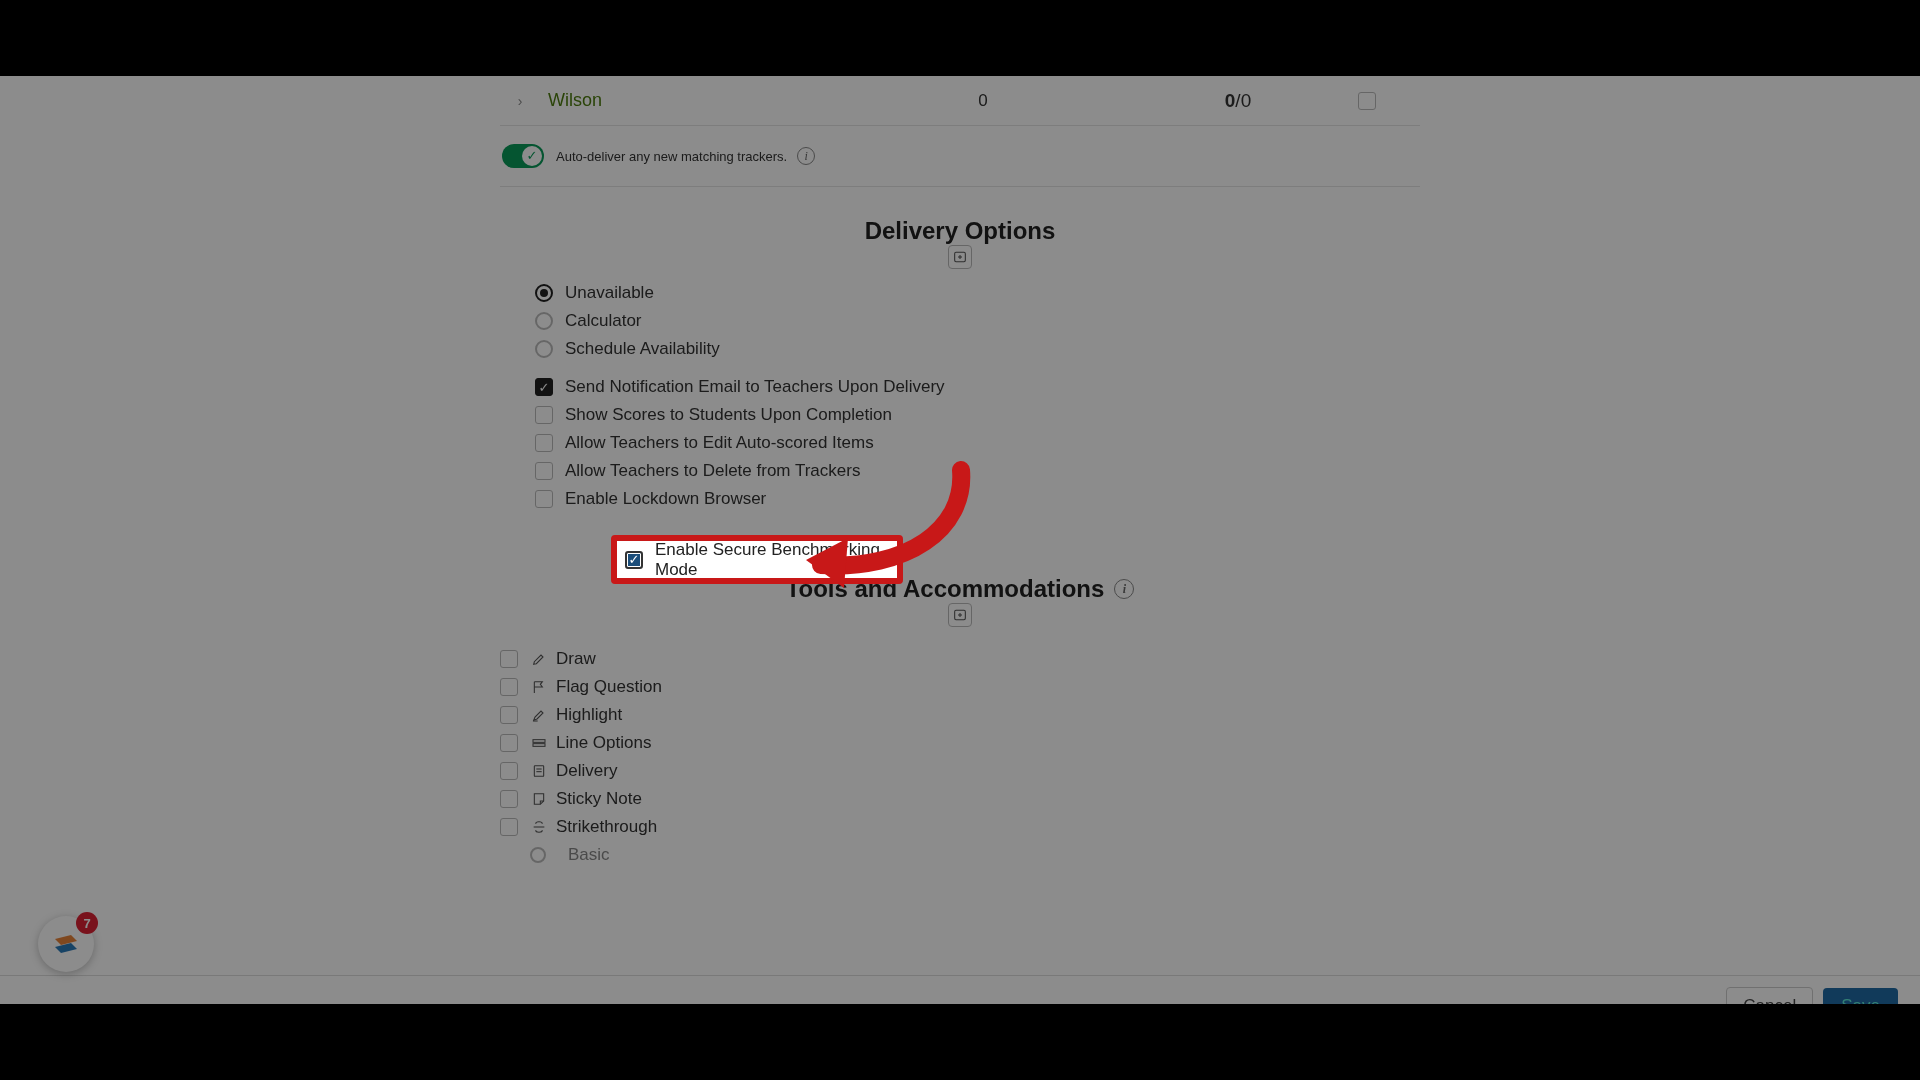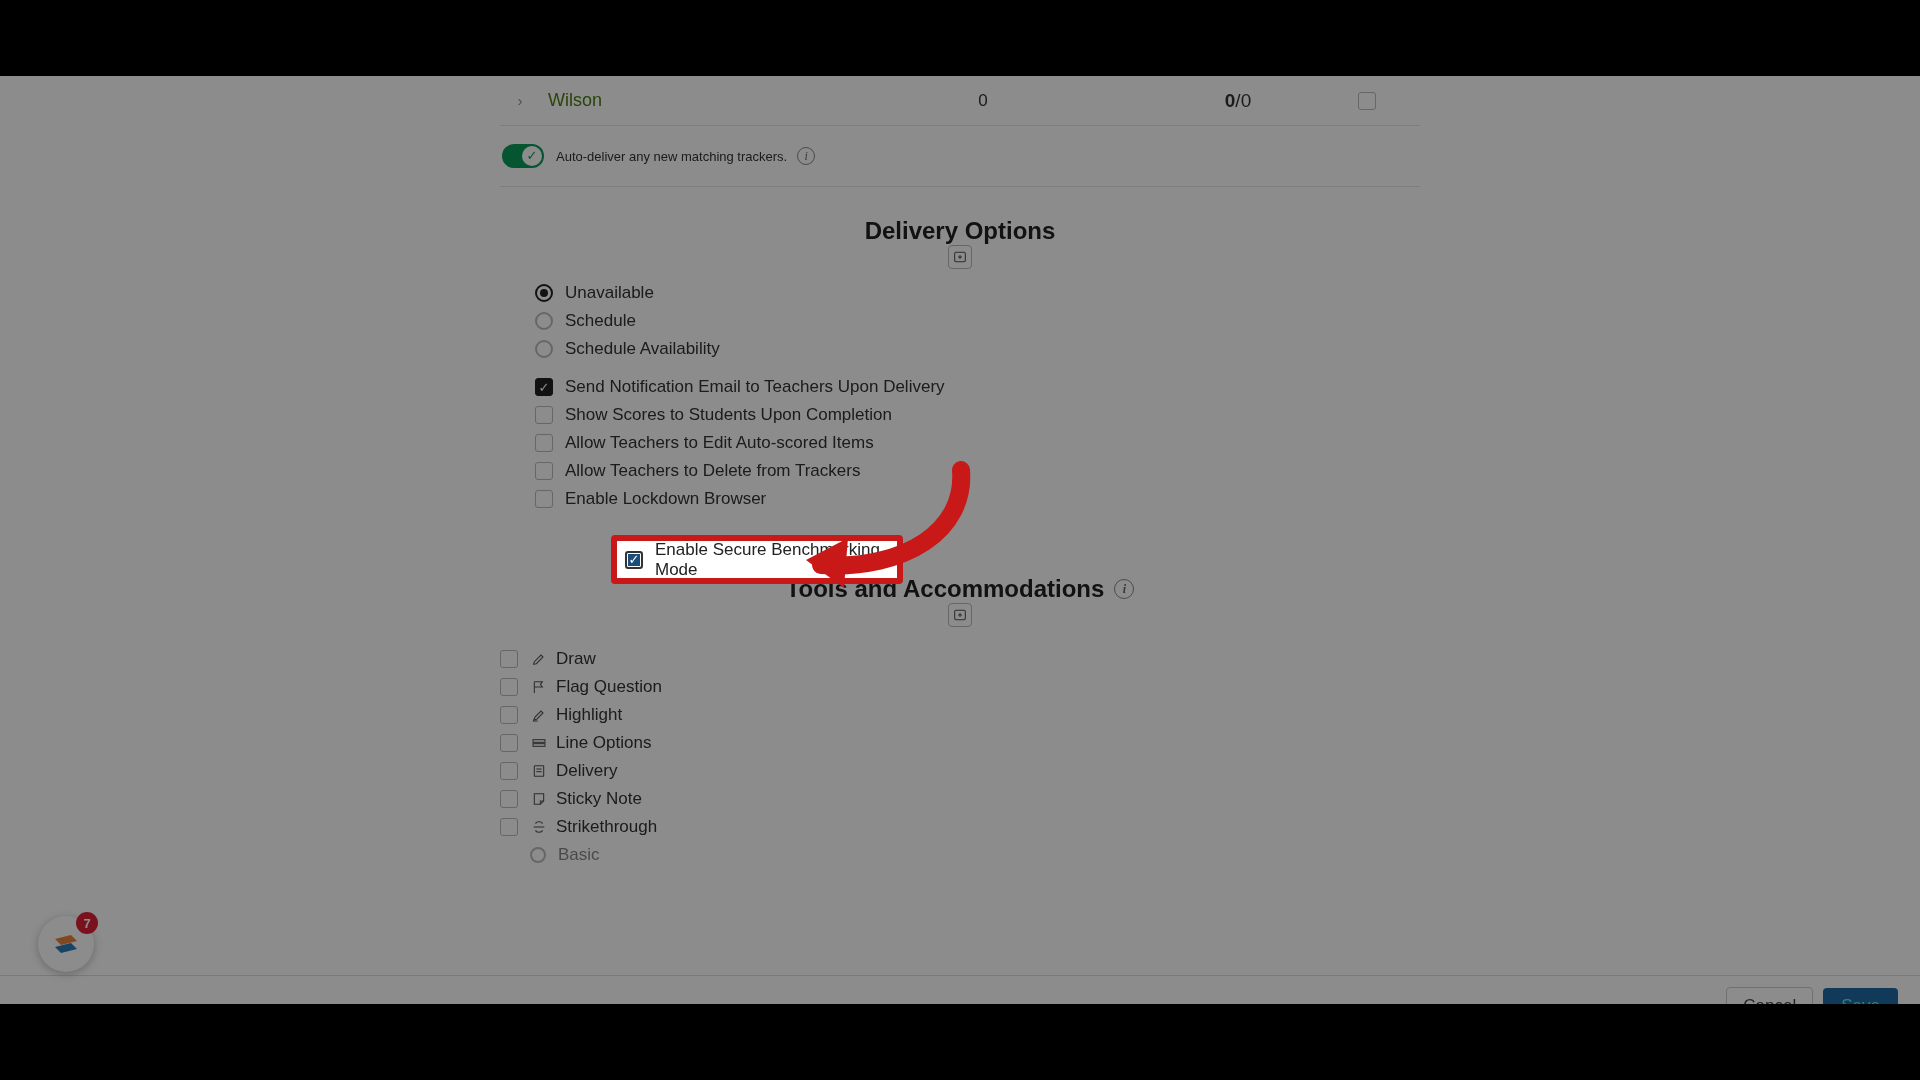--- a/index.html
+++ b/index.html
@@ -85,21 +85,21 @@
           </svg>
       </span>
     </div>
 
     <div class="radio-row">
       <span class="radio on"></span>
       <span>Unavailable</span>
     </div>
     <div class="radio-row">
       <span class="radio off"></span>
-      <span>Schedule</span>
+      <span>Calculator</span>
     </div>
     <div class="radio-row">
       <span class="radio off"></span>
       <span>Schedule Availability</span>
     </div>
 
     <div class="checks-block">
       <div class="check-row">
         <span class="cbox on"></span>
         <span>Send Notification Email to Teachers Upon Delivery</span>
@@ -203,21 +203,21 @@
         <span class="tool-icon">
             <svg class="ic" viewBox="0 0 24 24">
               <path d="M7 7c0-2 2-3 5-3s5 1 5 3M7 17c0 2 2 3 5 3s5-1 5-3"></path>
               <line x1="4" y1="12" x2="20" y2="12"></line>
             </svg>
           </span>
         <span>Strikethrough</span>
       </div>
       <div class="tool-row sub-radio">
         <span class="radio off" style="width:16px;height:16px;"></span>
-        <span style="color:#888;">Basic</span>
+        <span style="margin-left:10px;color:#888;">Basic</span>
       </div>
     </div>
 
   </div>
 
   <div class="footer-bar">
     <button class="btn-cancel">Cancel</button>
     <button class="btn-save">Save</button>
   </div>
 

